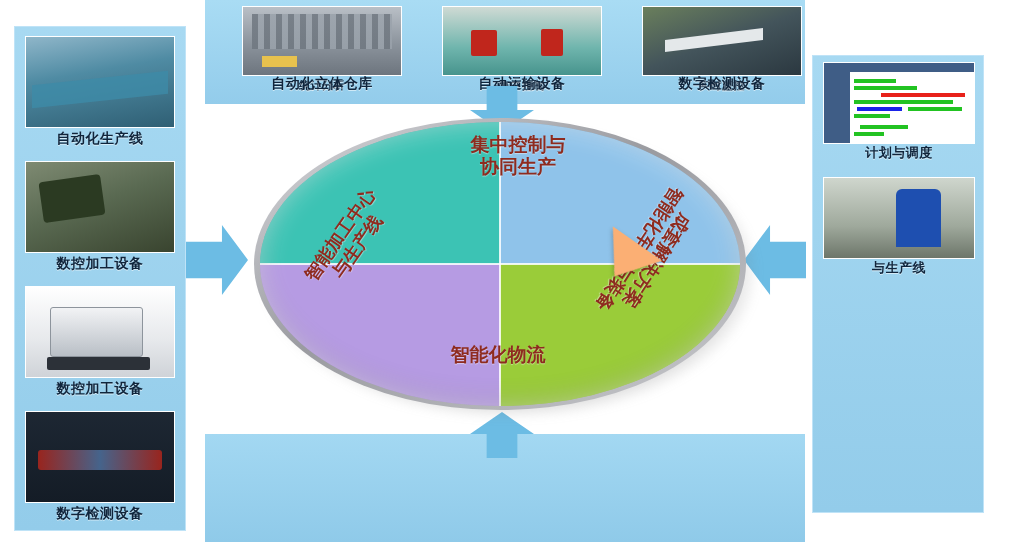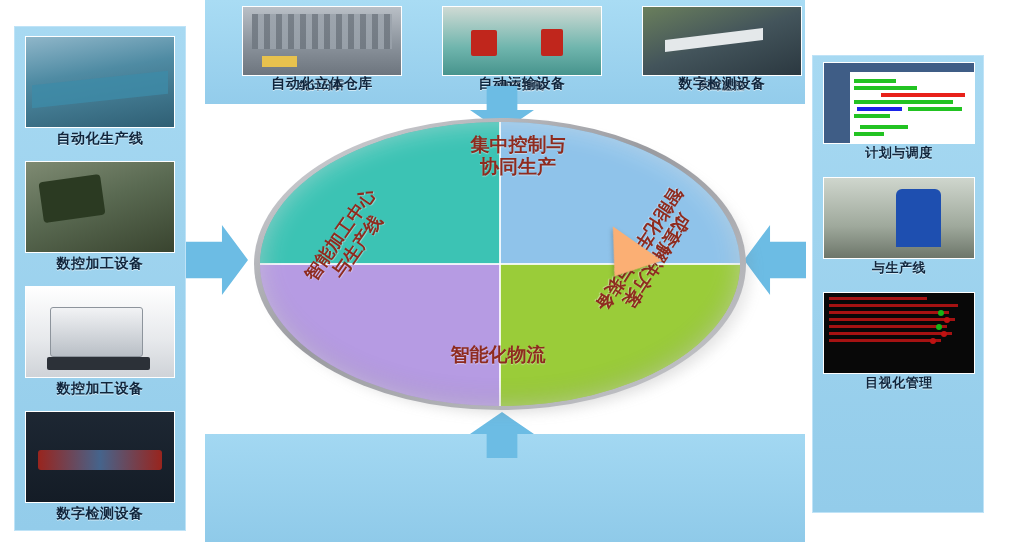--- a/index.html
+++ b/index.html
@@ -388,44 +388,20 @@
     <div class="caption rcap">计划与调度</div>
   </div>
 
   <div class="card rcard" style="top:177px">
     <div class="thumb rthumb">
         <div class="ph art-work"></div>
       </div>
     <div class="caption rcap">与生产线</div>
   </div>
 
-  <div class="card rcard" style="top:292px">
-    <div class="thumb rthumb">
-      <div class="ph art-andon">
-        <div class="ln" style="width:70%"></div>
-        <div class="ln" style="width:92%"></div>
-        <div class="ln" style="width:86%;position:relative">
-            <span class="dot" style="top:-1px"></span>
-          </div>
-        <div class="ln" style="width:90%;position:relative">
-            <span class="dot r" style="top:-1px"></span>
-          </div>
-        <div class="ln" style="width:84%;position:relative">
-            <span class="dot" style="top:-1px"></span>
-          </div>
-        <div class="ln" style="width:88%;position:relative">
-            <span class="dot r" style="top:-1px"></span>
-          </div>
-        <div class="ln" style="width:80%;position:relative">
-            <span class="dot r" style="top:-1px"></span>
-          </div>
-      </div>
-    </div>
-    <div class="caption rcap">目视化管理</div>
-  </div>
 
 
   <div class="arrow" id="arrow-left"></div>
   <div class="arrow" id="arrow-right"></div>
   <div class="arrow" id="arrow-top"></div>
   <div class="arrow" id="arrow-bottom"></div>
 
   <div id="donut-wrap">
     <div id="donut-shadow"></div>
     <div id="donut-rim"></div>

